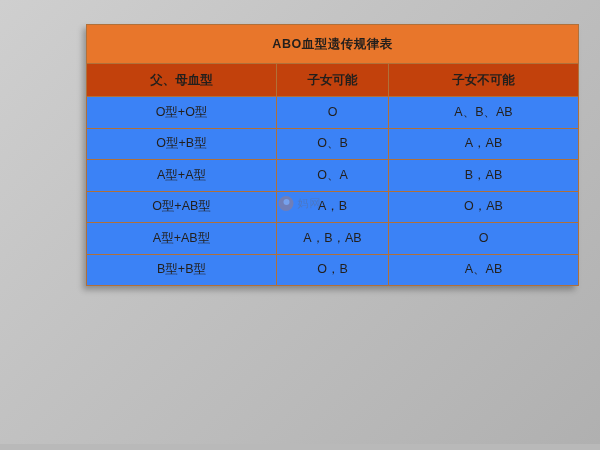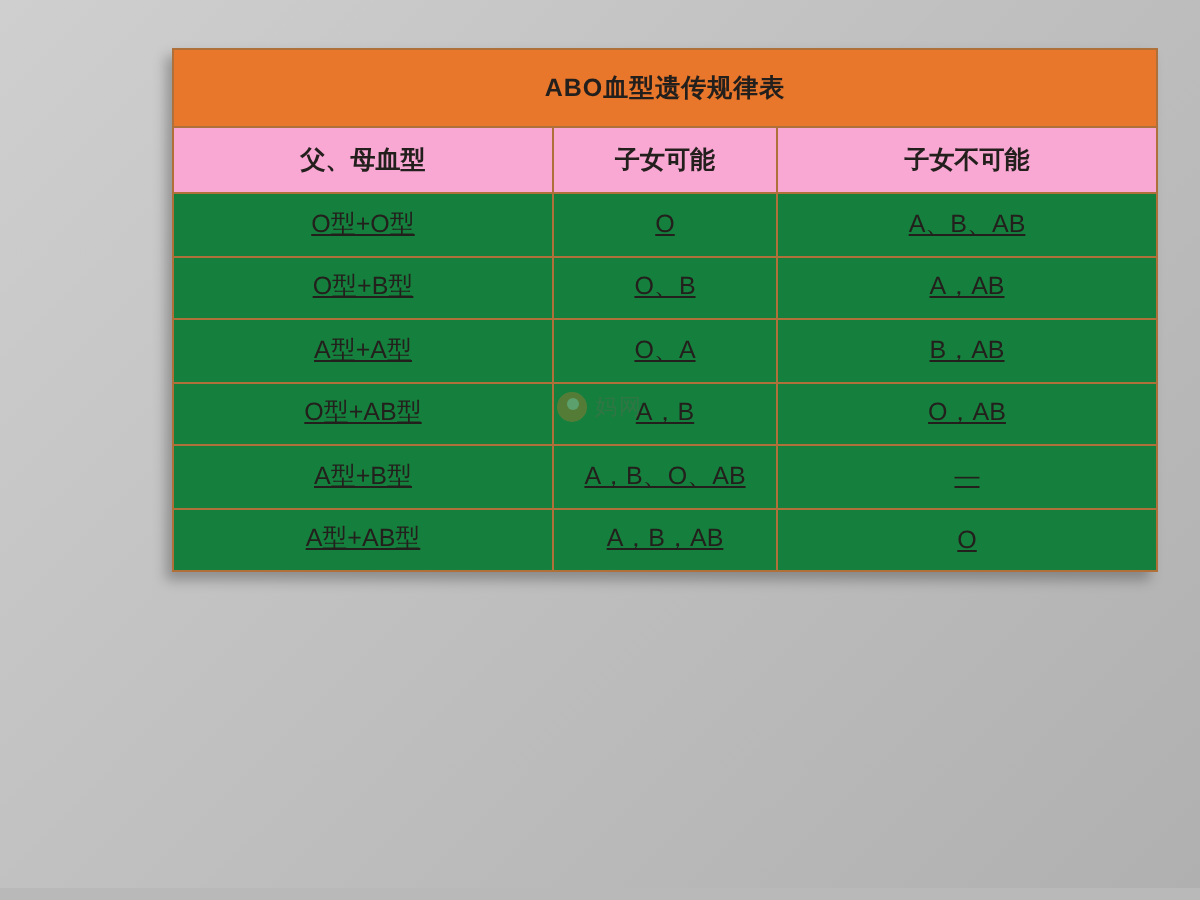--- a/index.html
+++ b/index.html
@@ -44,30 +44,29 @@
   .title-cell {
     background: #e8762b;
     color: #ffffff;
     font-weight: bold;
     font-size: 17px;
     height: 38px;
     letter-spacing: 0.5px;
     border: 1px solid #b0703a !important;
   }
   .head-cell {
-    background: #f9a8d4;
+    background: #c2410c;
     font-weight: bold;
     font-size: 13px;
     height: 32px;
     color: #2b2320;
   }
   .body-row td {
     height: 30.5px;
-    background: #15803d;
-    text-decoration: underline;
+    background: #3b82f6;
   }
   .col1 { width: 190px; }
   .col2 { width: 112px; }
   .col3 { width: 190px; }
 
   
   .watermark {
     position: absolute;
     left: 50%;
     top: 196px;
@@ -137,28 +136,28 @@
           <td>A型+A型</td>
           <td>O、A</td>
           <td>B，AB</td>
         </tr>
         <tr class="body-row">
           <td>O型+AB型</td>
           <td>A，B</td>
           <td>O，AB</td>
         </tr>
         <tr class="body-row">
-          <td>A型+B型</td>
-          <td>A，B、O、AB</td>
-          <td>—</td>
-        </tr>
-        <tr class="body-row">
           <td>A型+AB型</td>
           <td>A，B，AB</td>
           <td>O</td>
+        </tr>
+        <tr class="body-row">
+          <td>B型+B型</td>
+          <td>O，B</td>
+          <td>A、AB</td>
         </tr>
       </tbody>
     </table>
   </div>
 
   <div class="watermark">
     <span class="wm-circle"></span>
     <span class="wm-text">妈网</span>
   </div>
 

